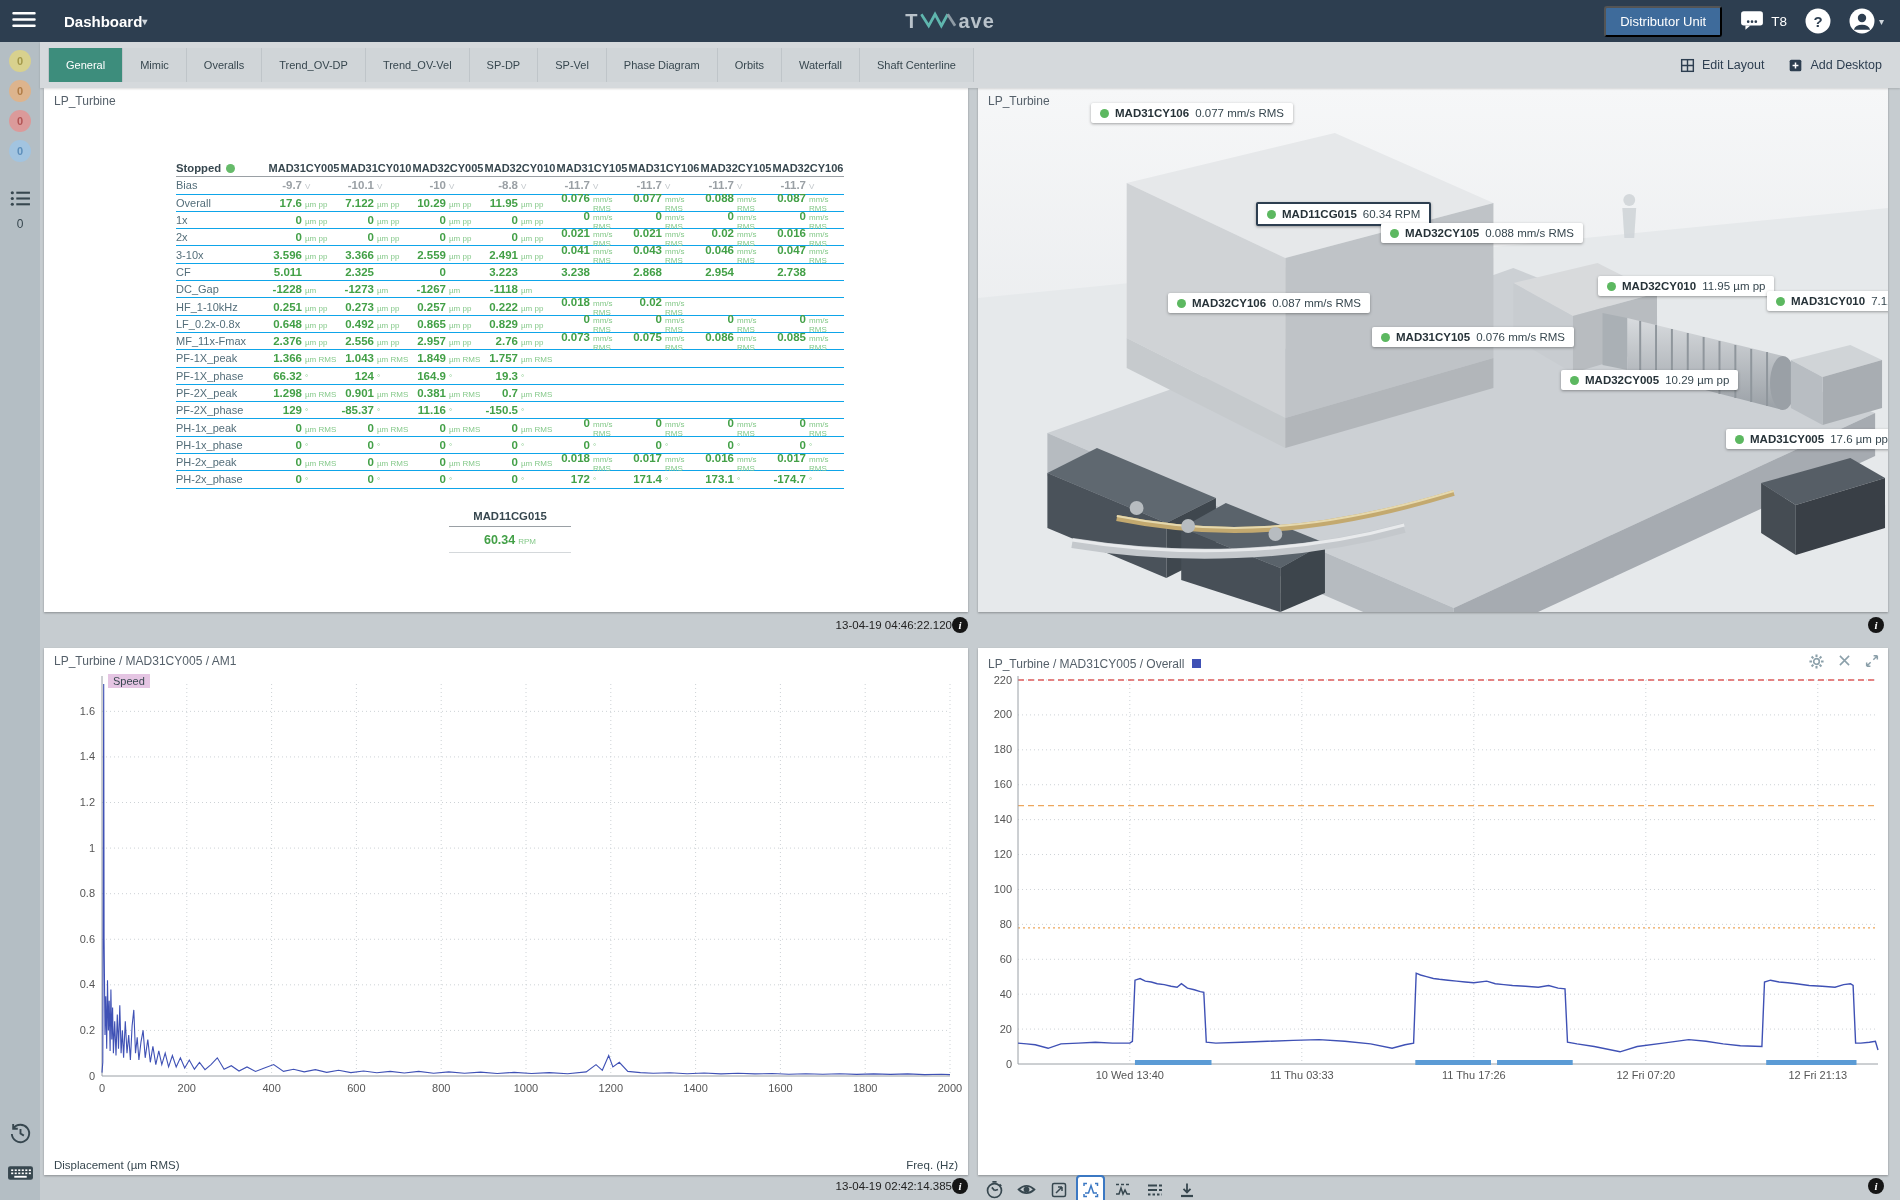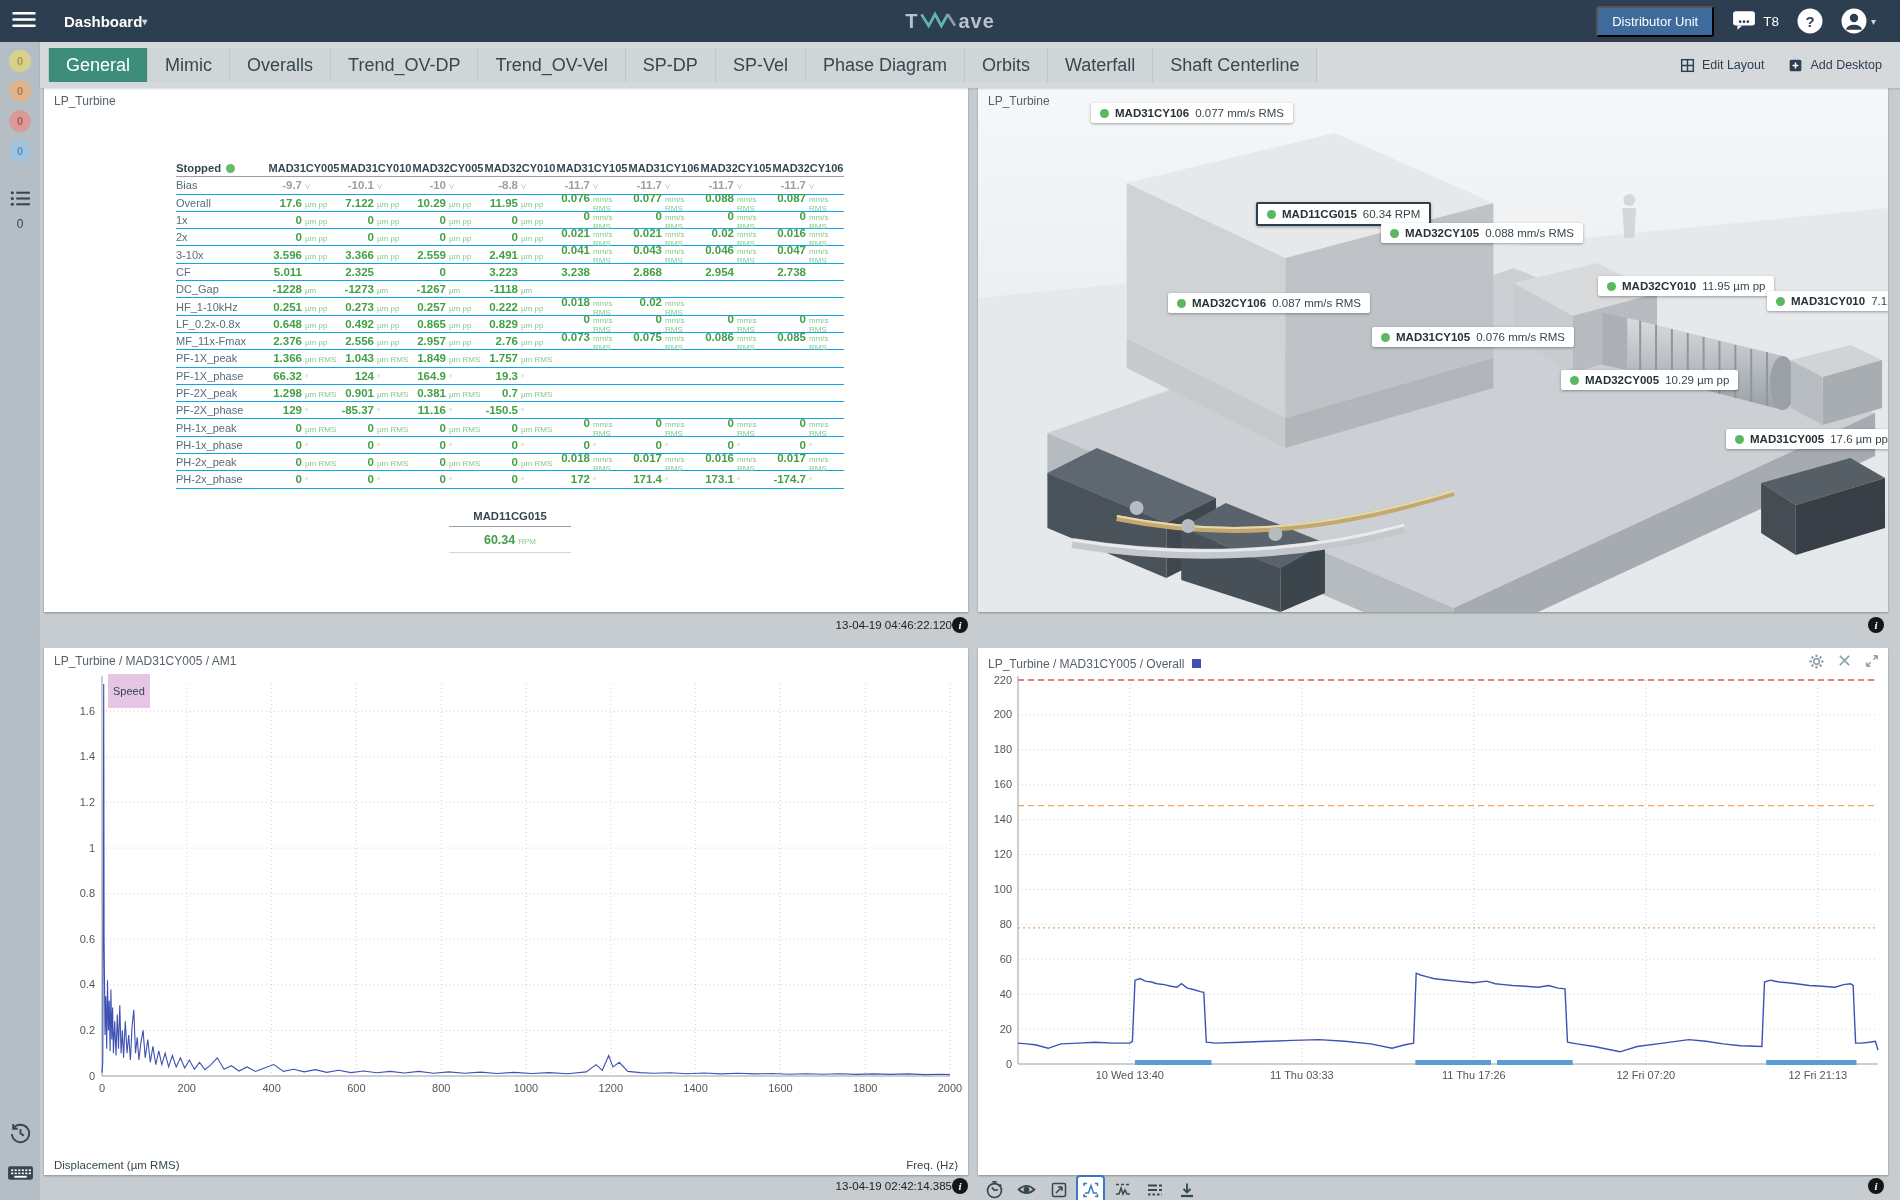--- a/index.html
+++ b/index.html
@@ -7,32 +7,32 @@
     font-family:"Liberation Sans", sans-serif; }
 
   
   .topbar { position:absolute; left:0; top:0; width:1900px; height:42px; background:#2d3e50;
     display:flex; align-items:center; color:#fff; z-index:30; }
   .hamburger { margin-left:12px; width:26px; height:20px; cursor:pointer; }
   .tb-title { margin-left:26px; font-size:15px; font-weight:bold; display:flex; align-items:center; }
   .caret { font-size:10px; color:#cfd6dc; }
   .logo { position:absolute; left:50%; transform:translateX(-50%); display:flex; align-items:flex-end; gap:2px; }
   .logo .lt { font-size:20px; font-weight:bold; color:#b9c2ca; letter-spacing:1px;}
-  .tb-right { margin-left:auto; display:flex; align-items:center; gap:18px; padding-right:24px;}
+  .tb-right { margin-left:auto; display:flex; align-items:center; gap:18px; padding-right:16px;}
   .dist-btn { background:#3e6b9b; border:1px solid #54820-; border-radius:3px; color:#fff; font-size:13px;
     padding:6px 14px; cursor:pointer; }
   .chat-wrap { display:flex; align-items:center; gap:7px; font-size:13.5px; cursor:pointer;}
   .circle-ico { width:26px; height:26px; cursor:pointer; }
   .user-wrap { display:flex; align-items:center; gap:4px; cursor:pointer;}
 
   
   .tabbar { position:absolute; left:40px; top:42px; width:1860px; height:46px; background:#d5d9dc;
     display:flex; align-items:center; box-shadow:0 1px 2px rgba(0,0,0,.15); z-index:20;}
   .tab-list { display:flex; height:34px; margin-left:8px; }
-  .tab { padding:0 17px; line-height:34px; font-size:18px; color:#37474f; background:#d0d5d8;
+  .tab { padding:0 17px; line-height:34px; font-size:11px; color:#37474f; background:#d0d5d8;
     border-right:1px solid #bfc5c9; cursor:pointer; white-space:nowrap;}
   .tab:first-child { border-left:1px solid #bfc5c9; }
   .tab.active { background:#3d8d7c; color:#fff; }
   .tab-actions { margin-left:auto; display:flex; gap:24px; padding-right:18px; }
   .tab-action { display:flex; align-items:center; gap:7px; font-size:12.5px; color:#2d3e50; cursor:pointer; }
   .tab-action svg { display:block; }
 
   
   .sidebar { position:absolute; left:0; top:42px; width:40px; height:1158px; background:#b4bec4;
     display:flex; flex-direction:column; align-items:center; z-index:10;}
@@ -76,21 +76,21 @@
 
   
   .chart-svg { display:block; margin-top:22px; }
   .chart-svg text { font-family:"Liberation Sans", sans-serif; }
   .grid { stroke:#cdd2d6; stroke-dasharray:1,3; fill:none;}
   .axis { stroke:#9aa0a6; stroke-width:1; }
   .tick { font-size:11px; fill:#555; }
   .cap-row { position:absolute; left:0; bottom:4px; width:100%; display:flex; justify-content:space-between;
     padding:0 10px; font-size:11.5px; color:#37474f; }
   .speed-tag { position:absolute; left:64px; top:26px; background:#e5c5e3; color:#37474f;
-    font-size:11px; padding:11px 5px; z-index:6;}
+    font-size:11px; padding:1px 5px; z-index:6;}
   .trend-header { position:absolute; left:10px; top:5px; right:8px; display:flex; align-items:center; gap:8px; z-index:6;}
   .trend-title { font-size:12px; color:#55606a; }
   .legend-sq { width:9px; height:9px; display:inline-block; }
   .th-spacer { flex:1; }
   .th-ico { cursor:pointer; opacity:.85; }
 
   
   .ts { font-size:11.5px; color:#222; display:flex; align-items:center; justify-content:flex-end; }
   .info-dot { width:16px; height:16px; border-radius:50%; background:#151515; color:#fff;
     font-size:11px; font-style:italic; font-weight:bold; font-family:"Liberation Serif", serif;

